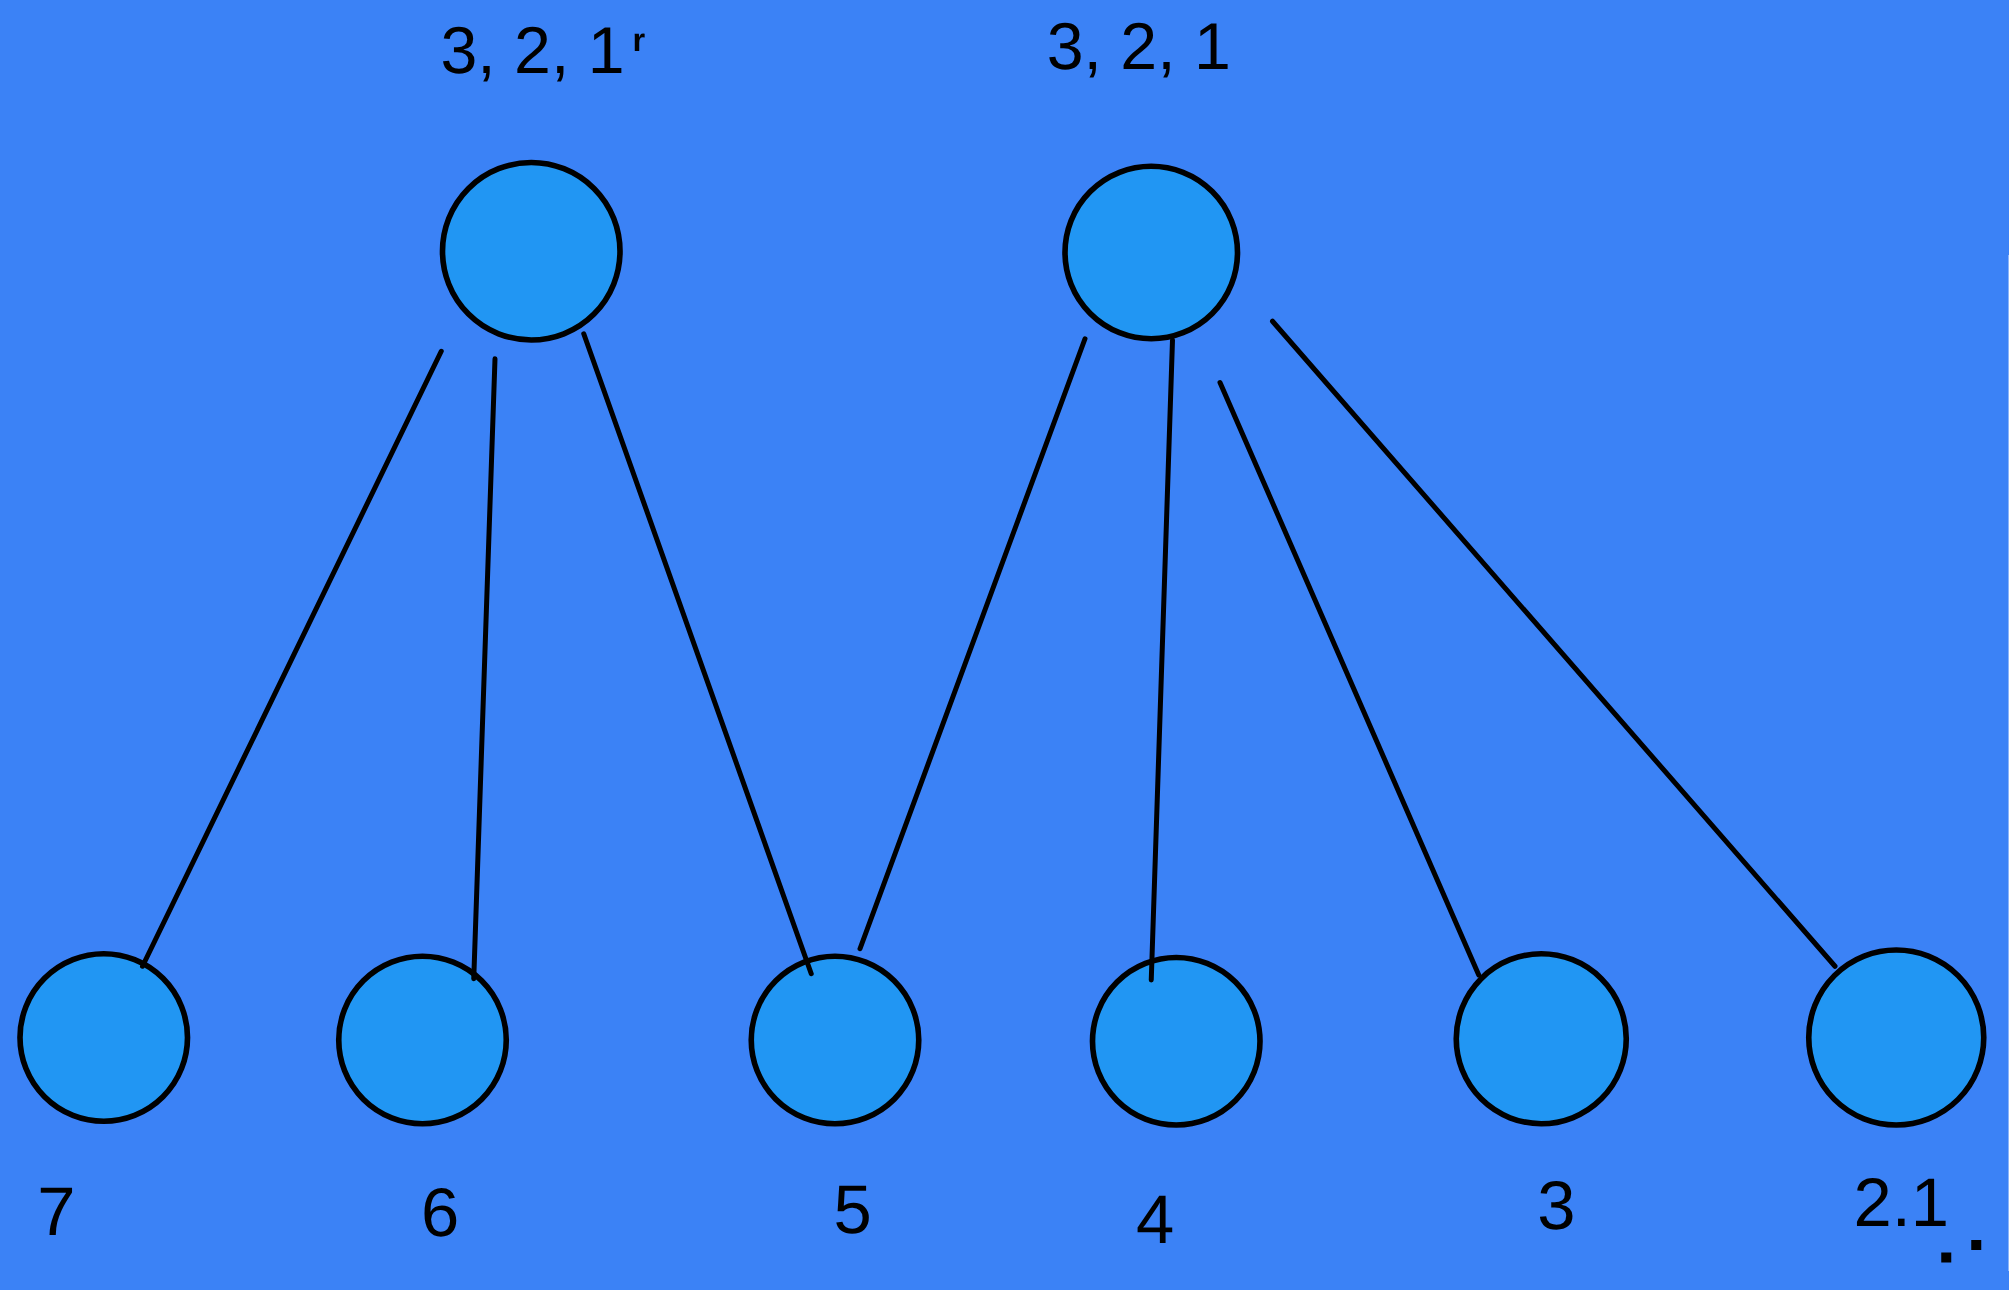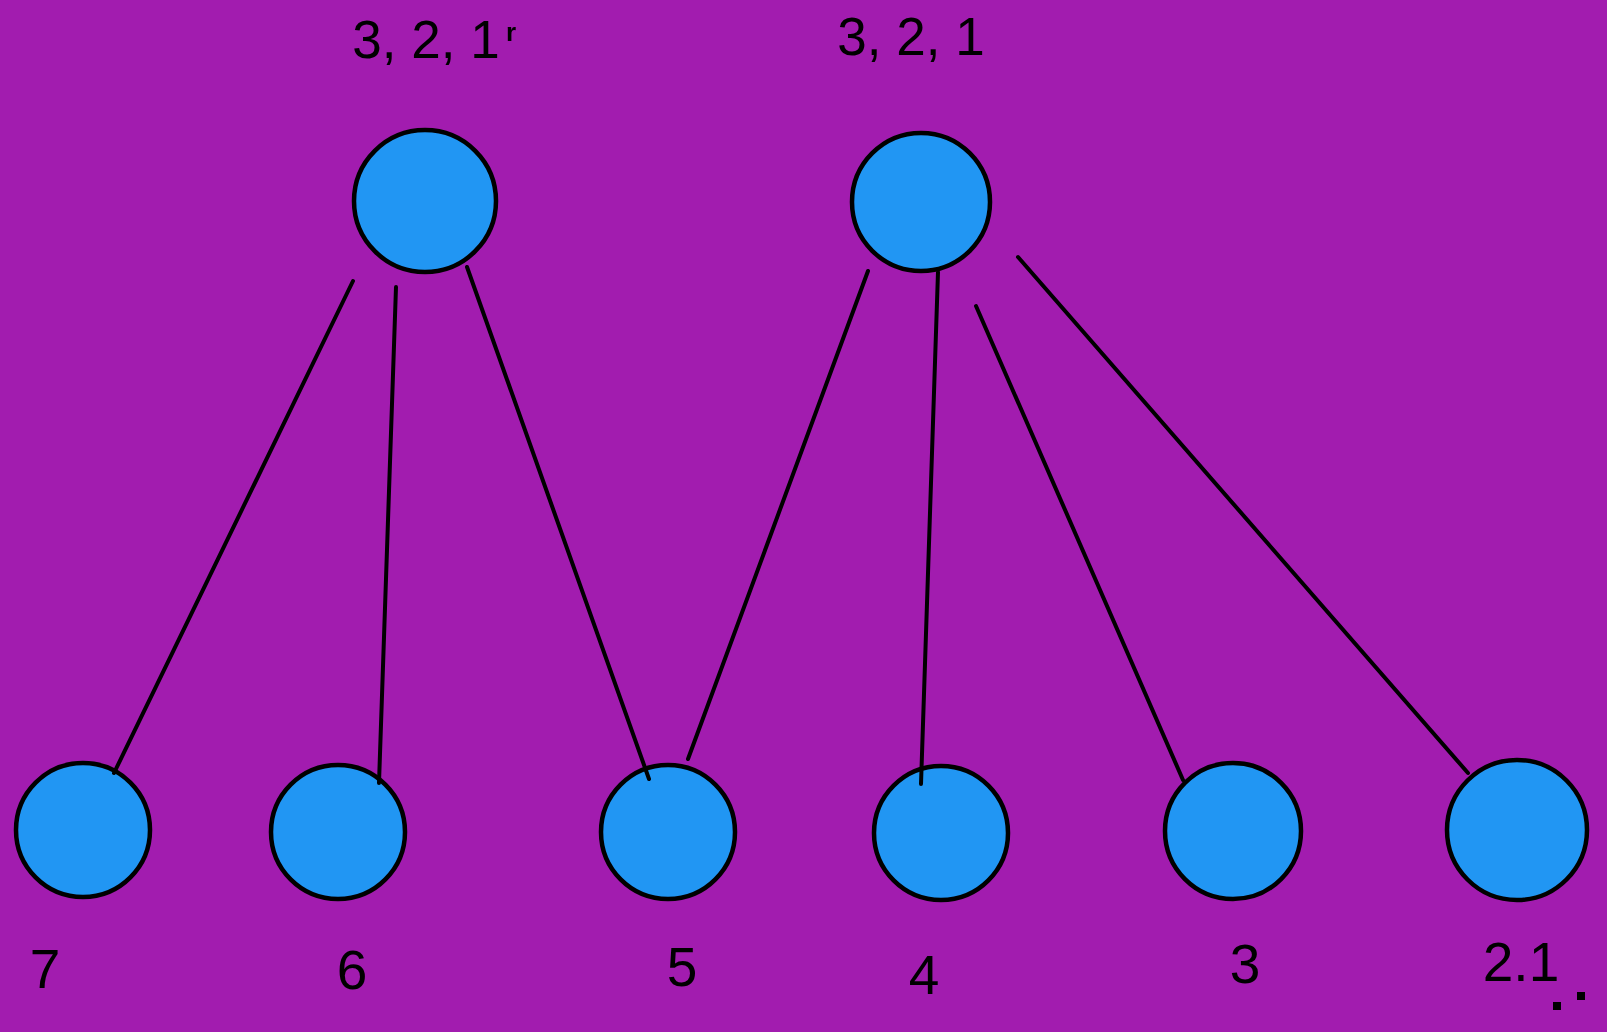--- a/index.html
+++ b/index.html
@@ -7,21 +7,21 @@
     padding: 0;
     background: #ffffff;
     width: 1607px;
     height: 1032px;
     overflow: hidden;
   }
   .stage {
     position: relative;
     width: 1607px;
     height: 1032px;
-    background: #a21caf;
+    background: #3b82f6;
   }
   svg text {
     font-family: "Liberation Sans", sans-serif;
     fill: #000000;
   }
 </style>
 </head>
 <body>
 
 <div class="stage">

